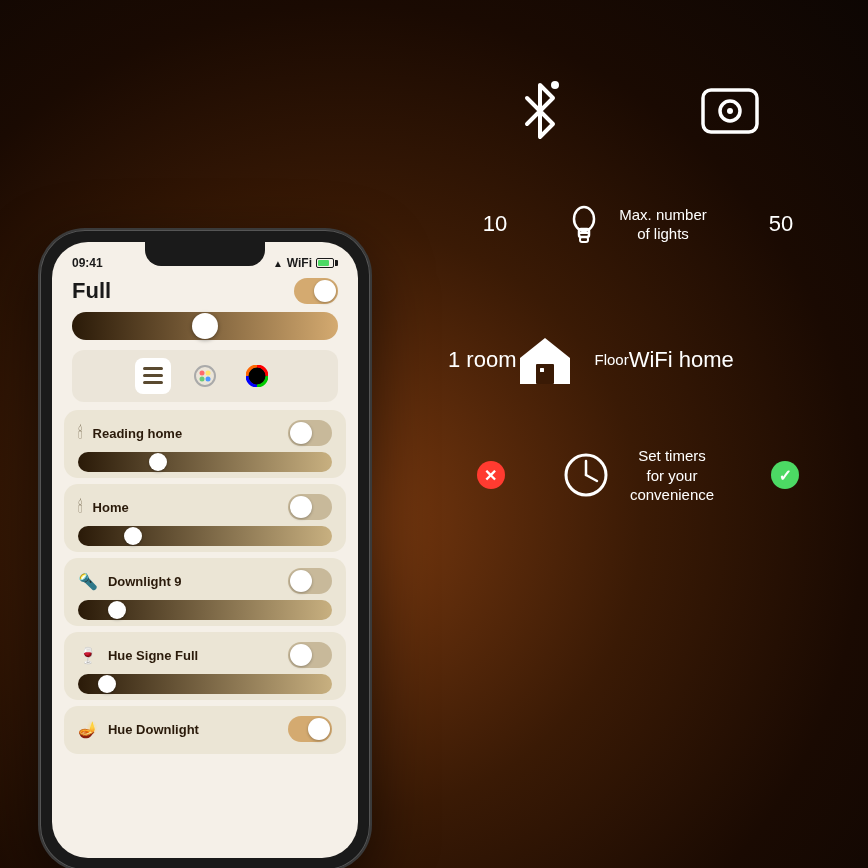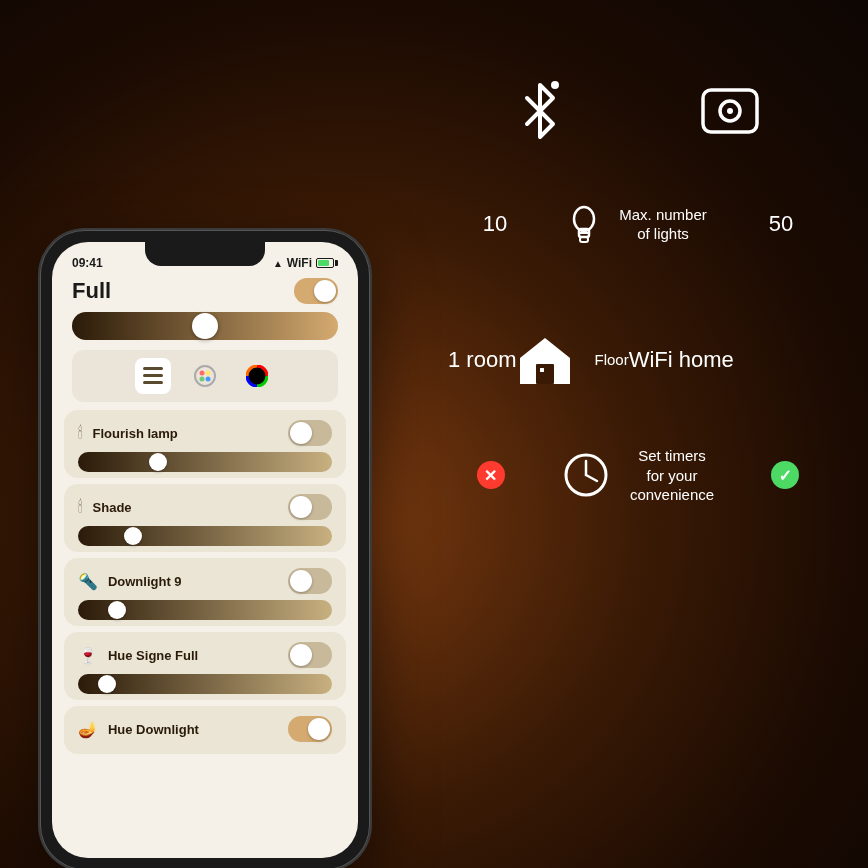--- a/index.html
+++ b/index.html
@@ -406,36 +406,36 @@
           </svg>
         </div>
       </div>
 
       <div class="light-list">
 
         <div class="light-item">
           <div class="light-item-top">
             <div class="light-item-left">
               <span class="light-icon">🕯</span>
-              <span class="light-name">Flourish lamp</span>
+              <span class="light-name">Reading home</span>
             </div>
             <div class="toggle-switch">
               <div class="toggle-knob left"></div>
             </div>
           </div>
           <div class="light-slider">
             <div class="light-slider-thumb" style="left: 28%;"></div>
           </div>
         </div>
 
         <div class="light-item">
           <div class="light-item-top">
             <div class="light-item-left">
               <span class="light-icon">🕯</span>
-              <span class="light-name">Shade</span>
+              <span class="light-name">Home</span>
             </div>
             <div class="toggle-switch">
               <div class="toggle-knob left"></div>
             </div>
           </div>
           <div class="light-slider">
             <div class="light-slider-thumb" style="left: 18%;"></div>
           </div>
         </div>
 

